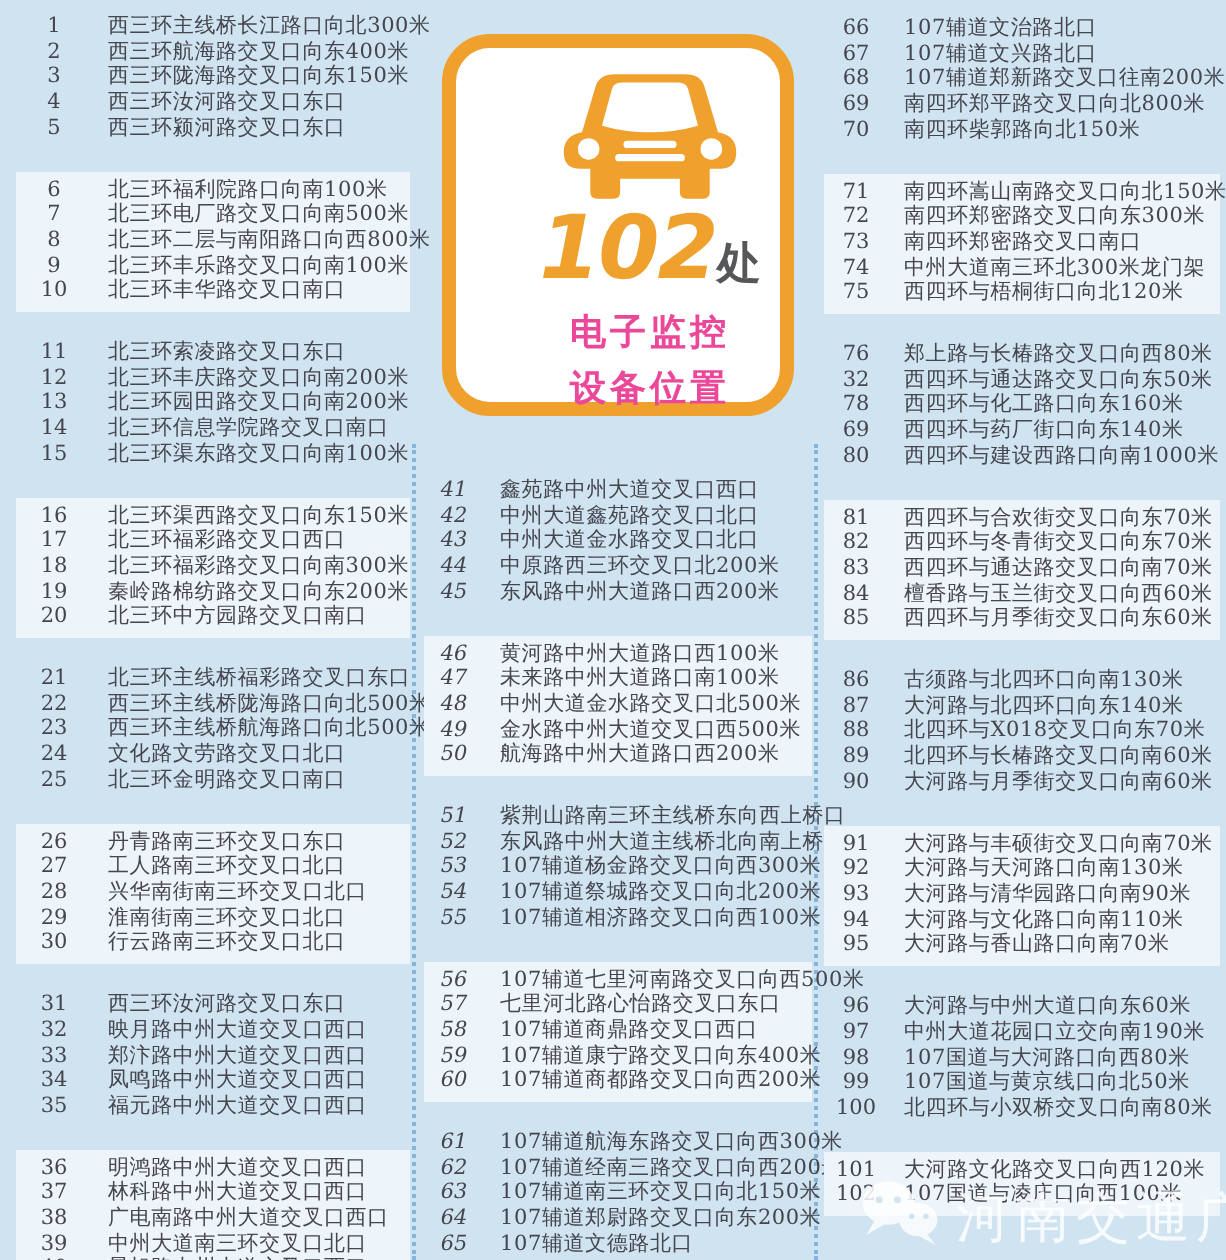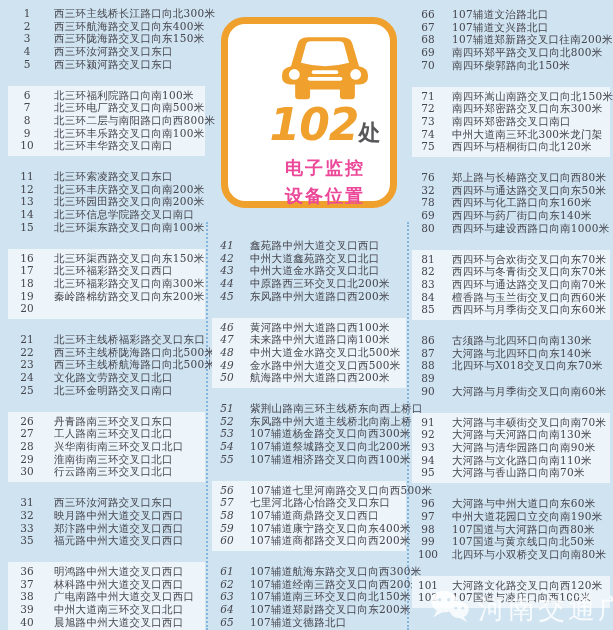--- a/index.html
+++ b/index.html
@@ -167,20 +167,21 @@
       <div class="row">
         <span class="num">18</span>
         <span class="txt">北三环福彩路交叉口向南300米</span>
       </div>
       <div class="row">
         <span class="num">19</span>
         <span class="txt">秦岭路棉纺路交叉口向东200米</span>
       </div>
       <div class="row">
         <span class="num">20</span>
+        <span class="txt">北三环中方园路交叉口南口</span>
       </div>
     </div>
     <div class="group">
       <div class="row">
         <span class="num">21</span>
         <span class="txt">北三环主线桥福彩路交叉口东口</span>
       </div>
       <div class="row">
         <span class="num">22</span>
         <span class="txt">西三环主线桥陇海路口向北500米</span>
@@ -227,20 +228,24 @@
       </div>
       <div class="row">
         <span class="num">32</span>
         <span class="txt">映月路中州大道交叉口西口</span>
       </div>
       <div class="row">
         <span class="num">33</span>
         <span class="txt">郑汴路中州大道交叉口西口</span>
       </div>
       <div class="row">
+        <span class="num">34</span>
+        <span class="txt">凤鸣路中州大道交叉口西口</span>
+      </div>
+      <div class="row">
         <span class="num">35</span>
         <span class="txt">福元路中州大道交叉口西口</span>
       </div>
     </div>
     <div class="group shaded">
       <div class="row">
         <span class="num">36</span>
         <span class="txt">明鸿路中州大道交叉口西口</span>
       </div>
       <div class="row">
@@ -470,20 +475,21 @@
       <div class="row">
         <span class="num">87</span>
         <span class="txt">大河路与北四环口向东140米</span>
       </div>
       <div class="row">
         <span class="num">88</span>
         <span class="txt">北四环与X018交叉口向东70米</span>
       </div>
       <div class="row">
         <span class="num">89</span>
+        <span class="txt">北四环与长椿路交叉口向南60米</span>
       </div>
       <div class="row">
         <span class="num">90</span>
         <span class="txt">大河路与月季街交叉口向南60米</span>
       </div>
     </div>
     <div class="group shaded">
       <div class="row">
         <span class="num">91</span>
         <span class="txt">大河路与丰硕街交叉口向南70米</span>

